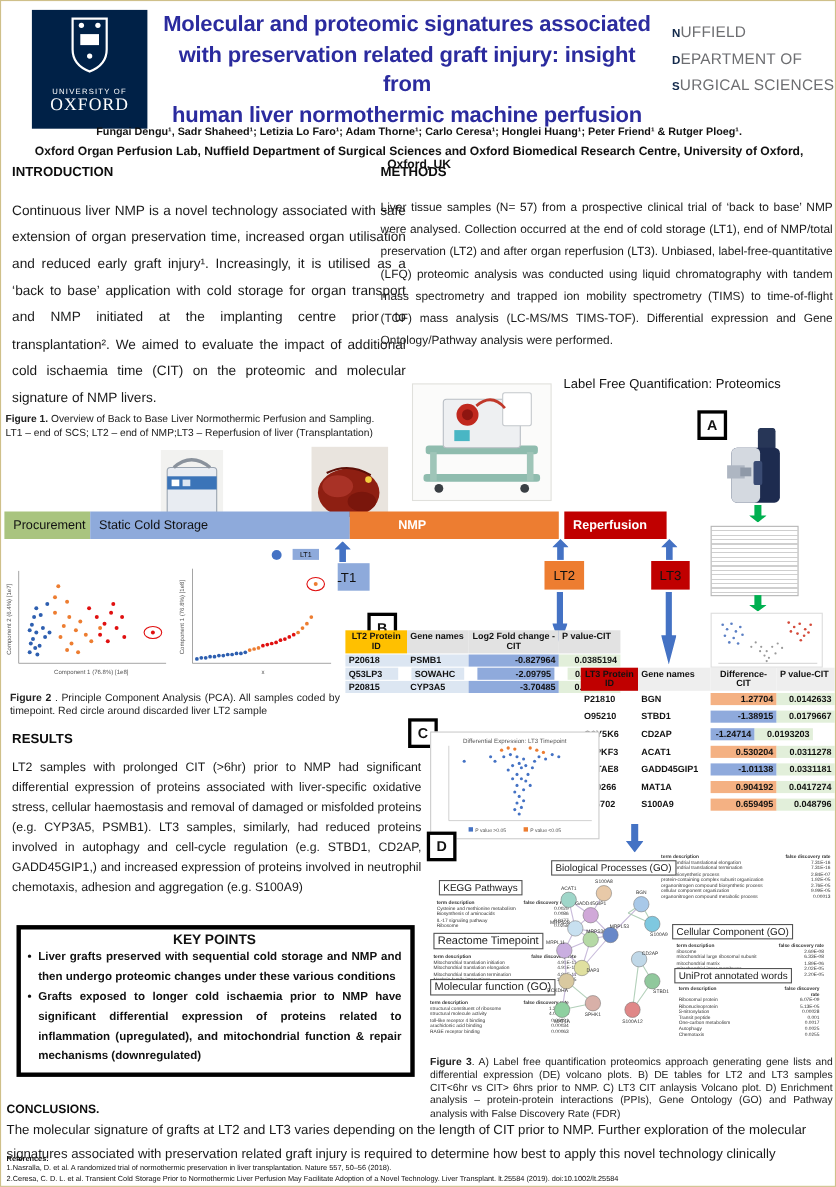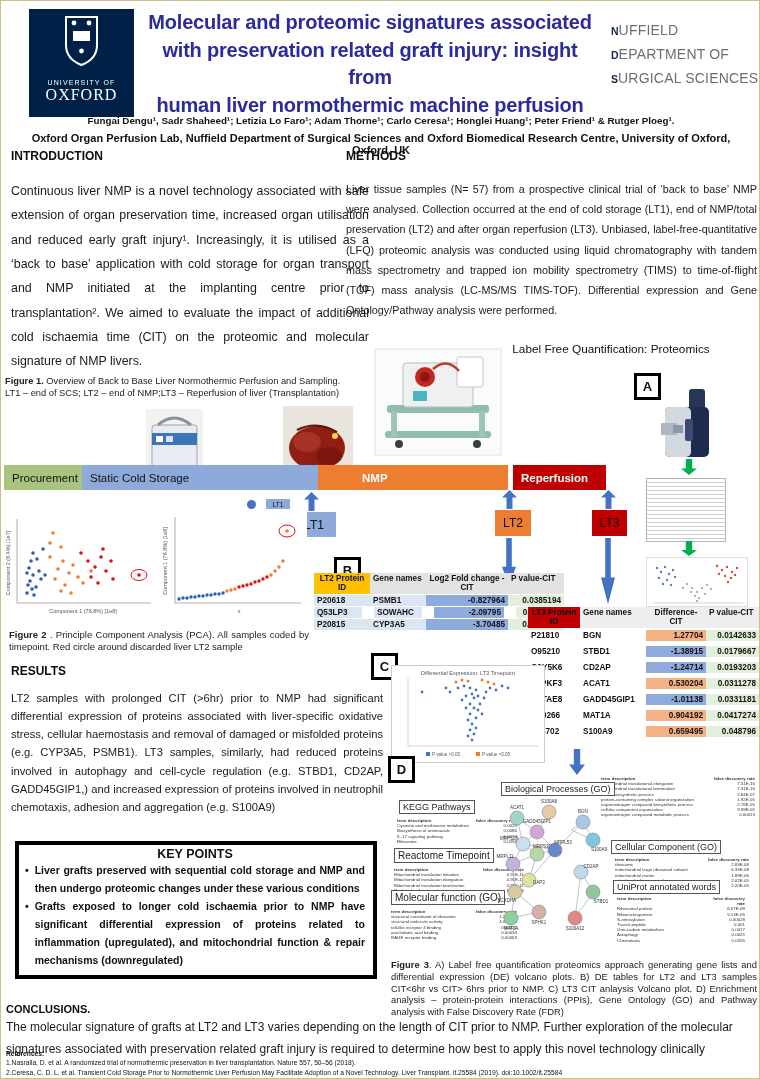--- a/index.html
+++ b/index.html
@@ -401,21 +401,21 @@
         <div class="trow alt down" style="height:16px;align-items:center;">
           <div class="tcell" style="width:52px;">O95210</div>
           <div class="tcell" style="width:66px;">STBD1</div>
           <div class="tcell num valc" style="width:60px;">-1.38915</div>
           <div class="tcell num pvc" style="width:53px;">0.0179667</div>
         </div>
 
         <div class="trow alt down" style="height:16px;align-items:center;">
           <div class="tcell" style="width:52px;">Q9Y5K6</div>
           <div class="tcell" style="width:66px;">CD2AP</div>
-          <div class="tcell num valc" style="width:60px;">-1.24714</div>
+          <div class="tcell num valc" style="width:40px;">-1.24714</div>
           <div class="tcell num pvc" style="width:53px;">0.0193203</div>
         </div>
 
         <div class="trow alt up" style="height:16px;align-items:center;">
           <div class="tcell" style="width:52px;">E9PKF3</div>
           <div class="tcell" style="width:66px;">ACAT1</div>
           <div class="tcell num valc" style="width:60px;">0.530204</div>
           <div class="tcell num pvc" style="width:53px;">0.0311278</div>
         </div>
 

